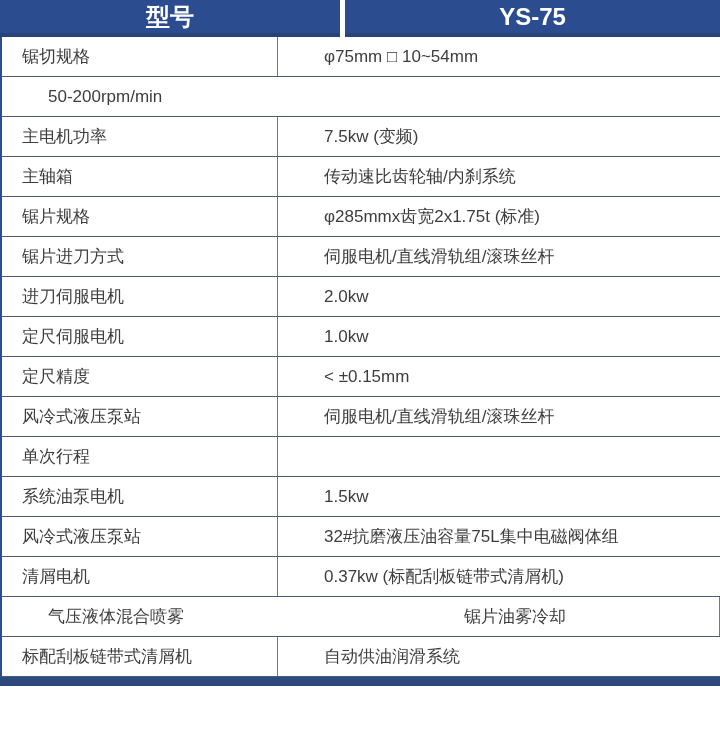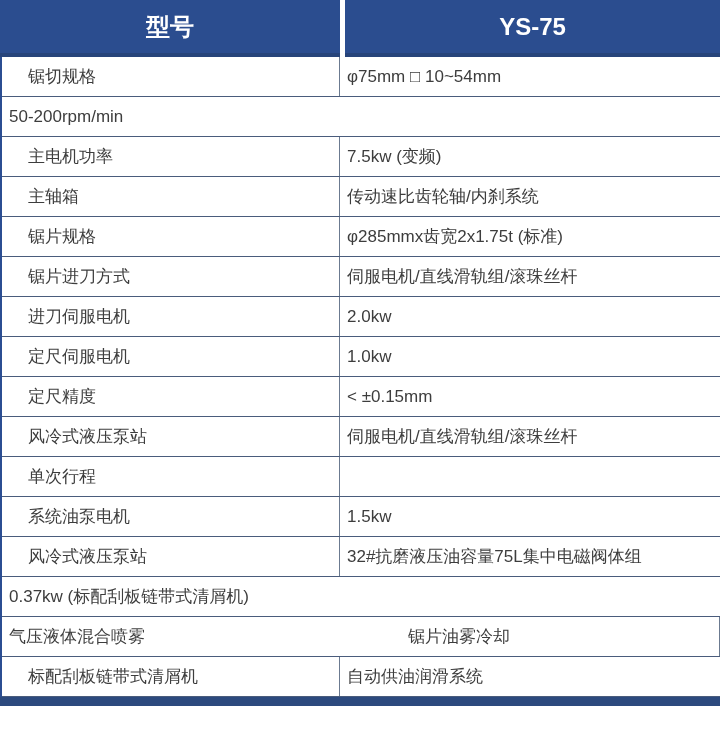--- a/index.html
+++ b/index.html
@@ -10,21 +10,21 @@
   }
   .page {
     width: 720px;
     height: 738px;
     background: #ffffff;
     overflow: hidden;
   }
   
   .spec-header {
     display: flex;
-    height: 57px;
+    height: 37px;
     background: #f9a8d4;
   }
   .spec-header .hcell {
     background: #2b4d8f;
     color: #ffffff;
     font-weight: bold;
     font-size: 24px;
     display: flex;
     align-items: center;
     justify-content: center;
@@ -49,27 +49,28 @@
   .cell {
     display: flex;
     align-items: center;
     font-size: 17px;
     color: #3d3d3d;
     box-sizing: border-box;
     white-space: nowrap;
     overflow: hidden;
   }
   .cell.label {
-    width: 338px;
-    padding-left: 26px;
+    width: 276px;
+    padding-left: 20px;
     border-right: 1px solid #6b7a90;
   }
   .cell.value {
     flex: 1;
     padding-left: 7px;
+    margin-left: 39px;
   }
 
   
   .bottom-bar {
     height: 9px;
     background: #2c4a7e;
   }
 </style>
 </head>
 <body>
@@ -140,20 +141,21 @@
       <div class="cell label">系统油泵电机</div>
       <div class="cell value">1.5kw</div>
     </div>
 
     <div class="spec-row">
       <div class="cell label">风冷式液压泵站</div>
       <div class="cell value">32#抗磨液压油容量75L集中电磁阀体组</div>
     </div>
 
     <div class="spec-row">
+      <div class="cell label">清屑电机</div>
       <div class="cell value">0.37kw (标配刮板链带式清屑机)</div>
     </div>
 
     <div class="spec-row">
       <div class="cell value">气压液体混合喷雾</div>
       <div class="cell label">锯片油雾冷却</div>
     </div>
 
     <div class="spec-row">
       <div class="cell label">标配刮板链带式清屑机</div>

